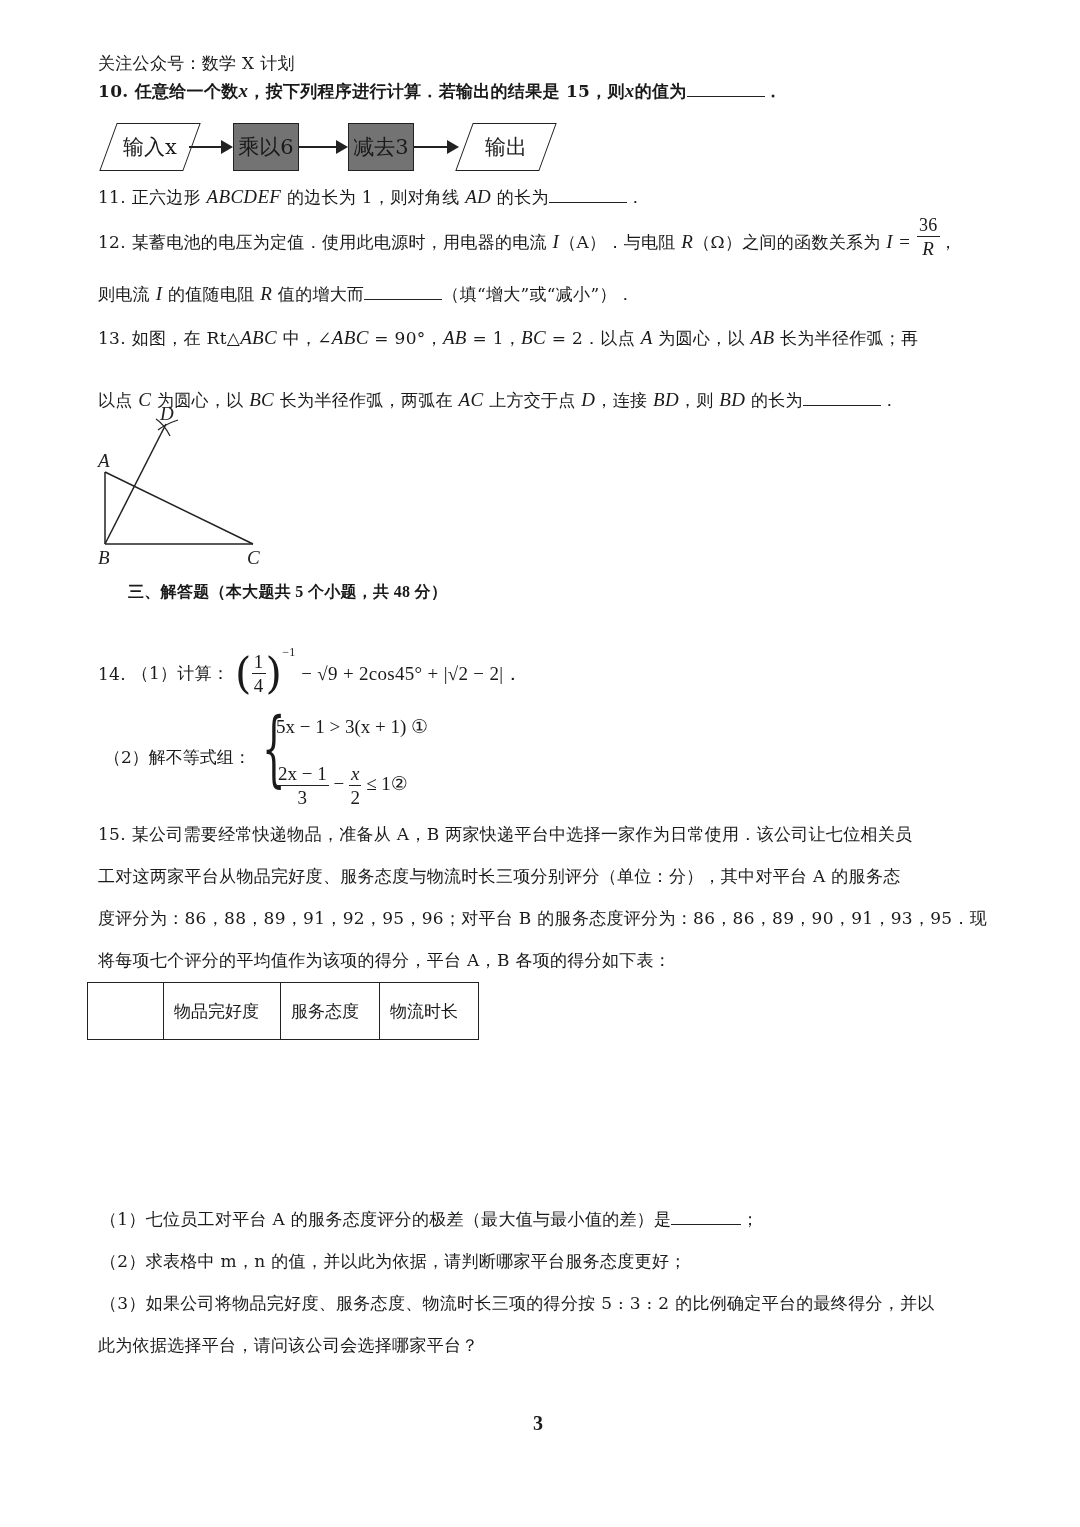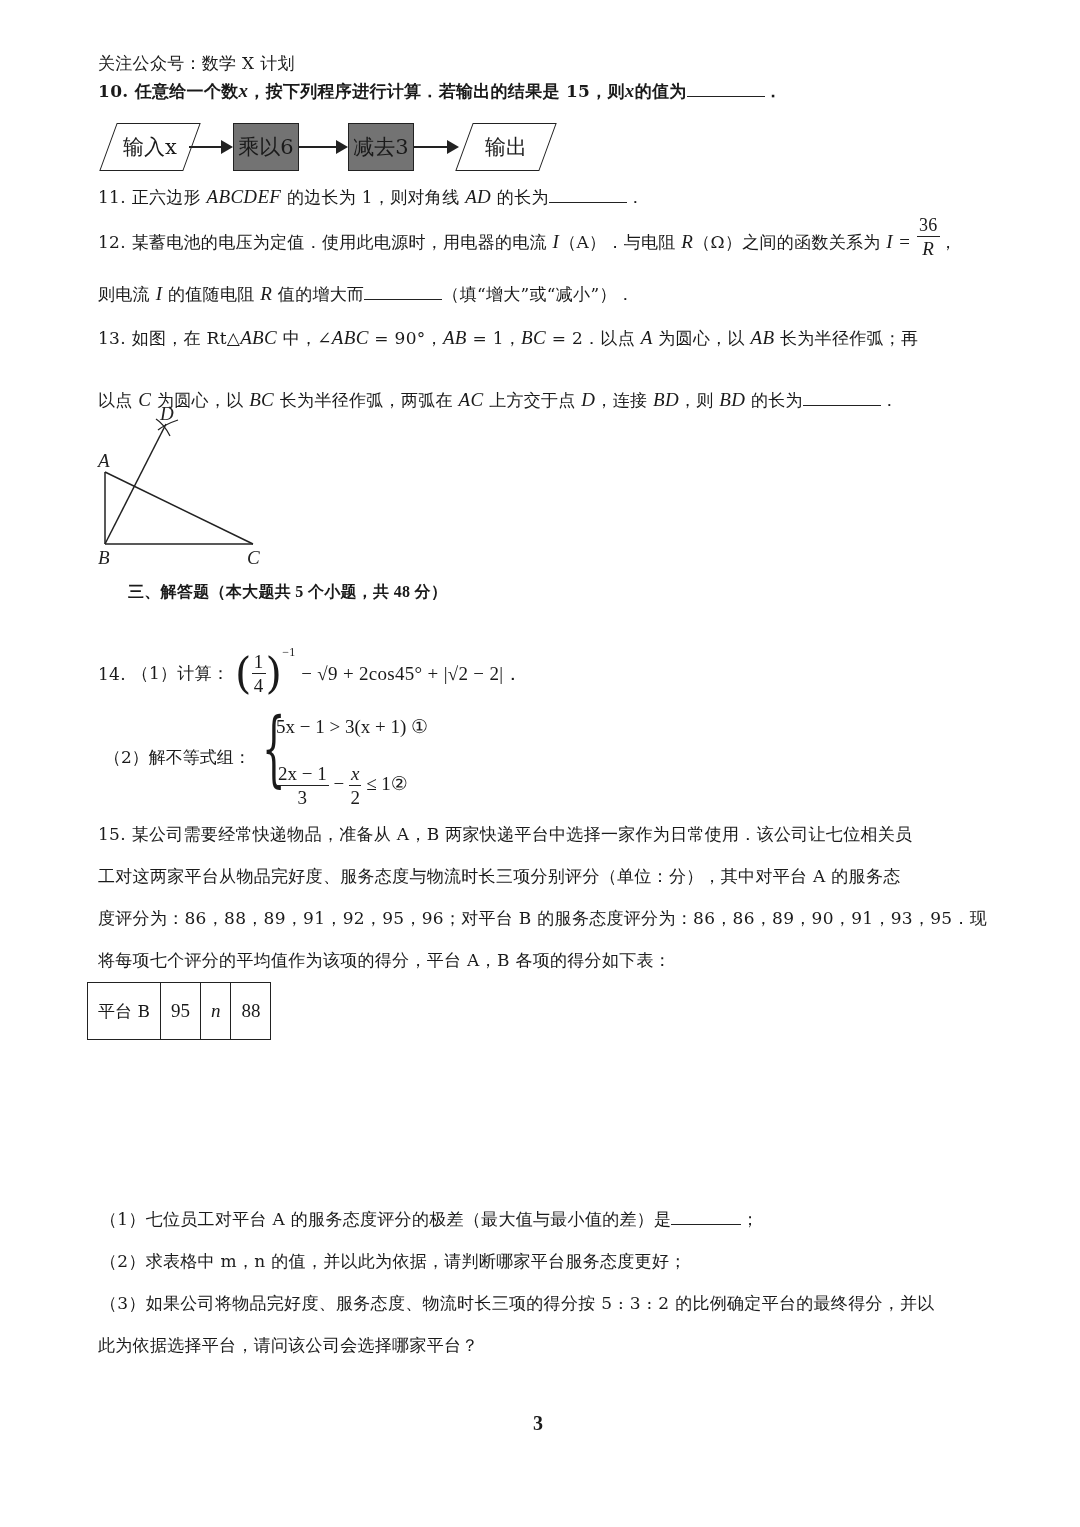--- a/index.html
+++ b/index.html
@@ -123,25 +123,25 @@
   <span>≤ 1②</span>
 </div>
 
 <div class="line" style="top:823px;"><span>15.</span> <span>某公司需要经常快递物品，准备从 A，B 两家快递平台中选择一家作为日常使用．该公司让七位相关员</span></div>
 <div class="line" style="top:865px;">工对这两家平台从物品完好度、服务态度与物流时长三项分别评分（单位：分），其中对平台 A 的服务态</div>
 <div class="line" style="top:907px;">度评分为：86，88，89，91，92，95，96；对平台 B 的服务态度评分为：86，86，89，90，91，93，95．现</div>
 <div class="line" style="top:949px;">将每项七个评分的平均值作为该项的得分，平台 A，B 各项的得分如下表：</div>
 
 <table class="scores">
   <tbody>
-  <tr>
-    <td>平台 B</td>
-    <td class="serifnum">95</td>
-    <td><i class="v">n</i></td>
-    <td class="serifnum">88</td>
+      <tr>
+    <td style="width:55px;"></td>
+    <td style="width:96px;">物品完好度</td>
+    <td style="width:78px;">服务态度</td>
+    <td style="width:78px;">物流时长</td>
   </tr>
 </tbody>
   </table>
 
 <div class="line" style="top:1208px; left:100px;"><span>（1）七位员工对平台 A 的服务态度评分的极差（最大值与最小值的差）是</span><span class="blank"></span><span>；</span></div>
 <div class="line" style="top:1250px; left:100px;">（2）求表格中 m，n 的值，并以此为依据，请判断哪家平台服务态度更好；</div>
 <div class="line" style="top:1292px; left:100px;">（3）如果公司将物品完好度、服务态度、物流时长三项的得分按 5 : 3 : 2 的比例确定平台的最终得分，并以</div>
 <div class="line" style="top:1334px;">此为依据选择平台，请问该公司会选择哪家平台？</div>
 
 <div class="page-num">3</div>

